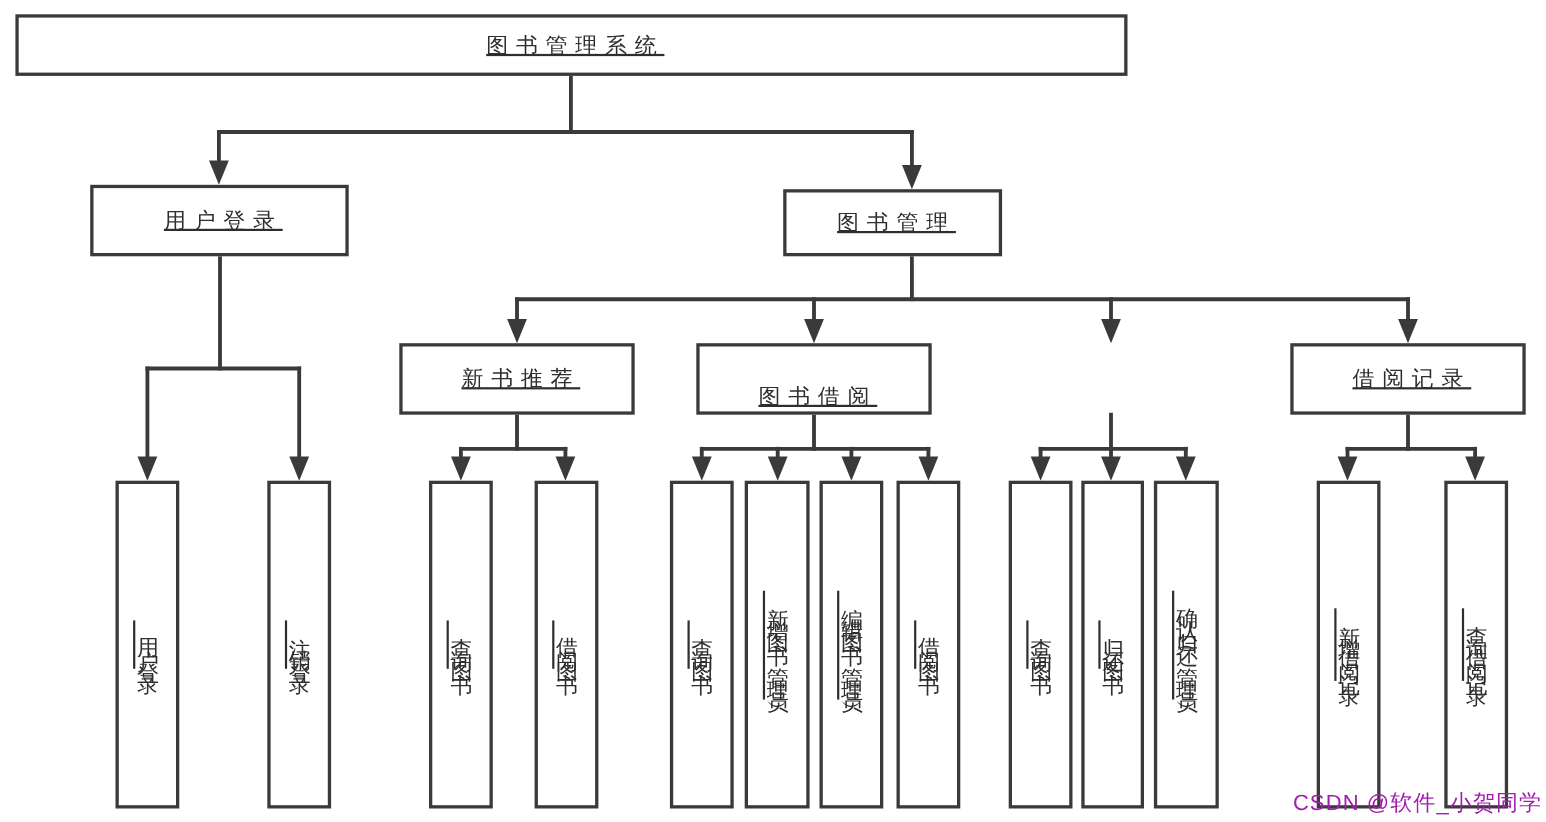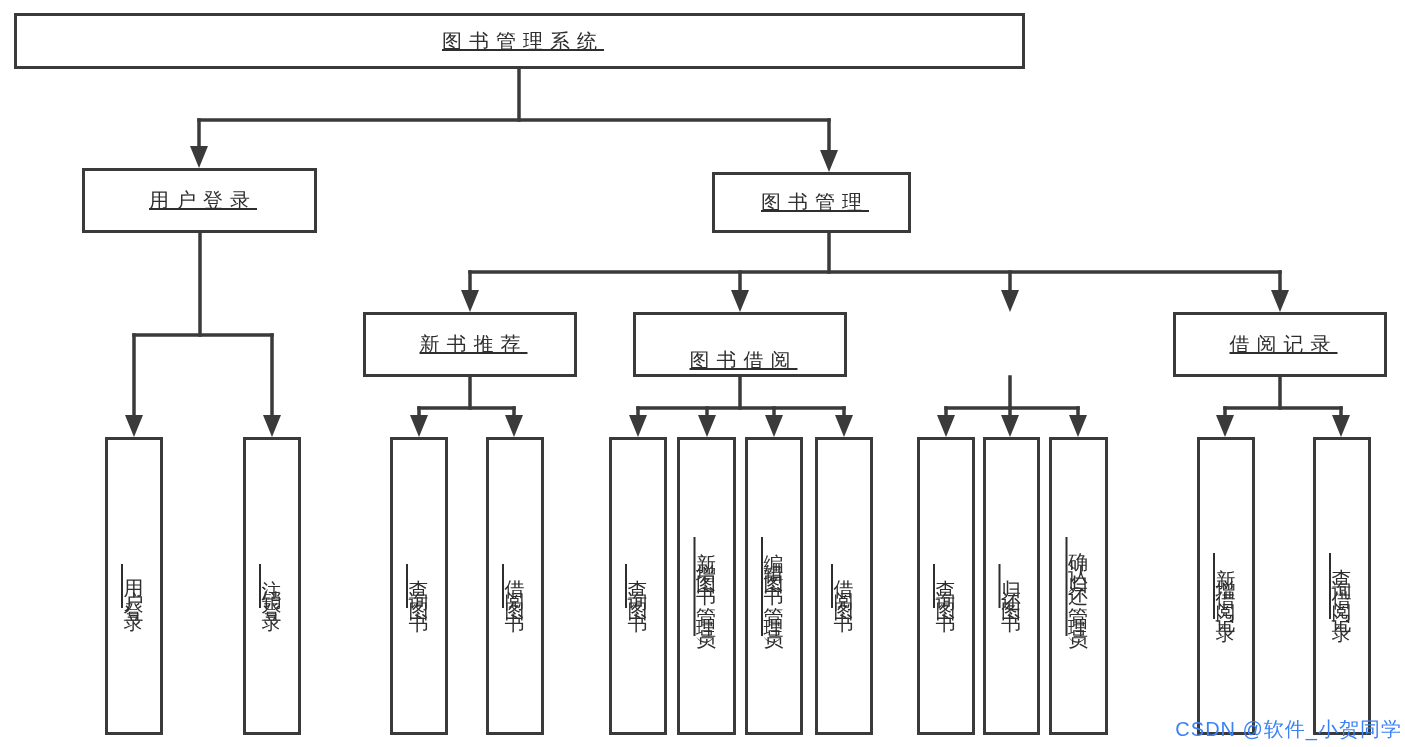--- a/index.html
+++ b/index.html
@@ -41,21 +41,21 @@
     letter-spacing: 11px;
     line-height: 1;
     max-height: 288px;
   }
   .watermark {
     position: absolute;
     right: 3px;
     bottom: 4px;
     font-size: 20px;
     letter-spacing: 1px;
-    color: #3b82f6;
+    color: #a21caf;
     white-space: nowrap;
   }
 </style>
 </head>
 <body>
 
 <div class="canvas">
 
   <svg class="connectors" viewBox="0 0 1405 747" xmlns="http://www.w3.org/2000/svg">
     <g stroke="#3a3a3a" stroke-width="3.5" stroke-linecap="square" fill="none">

